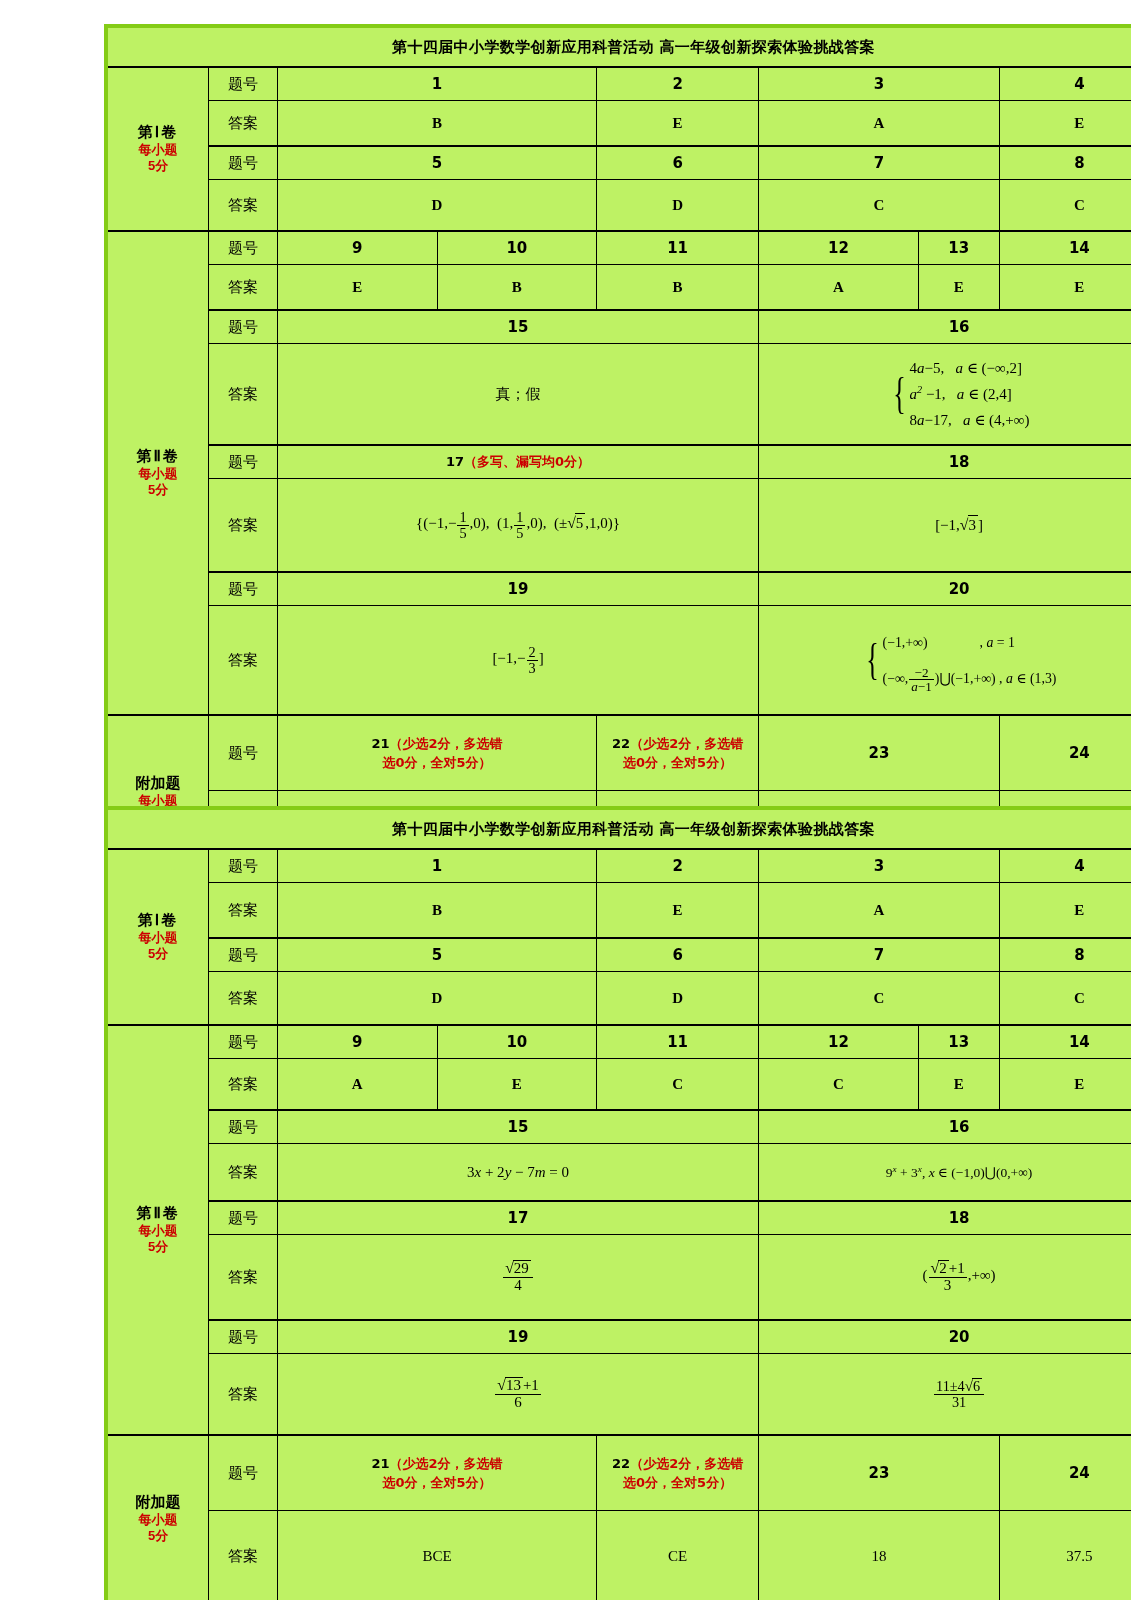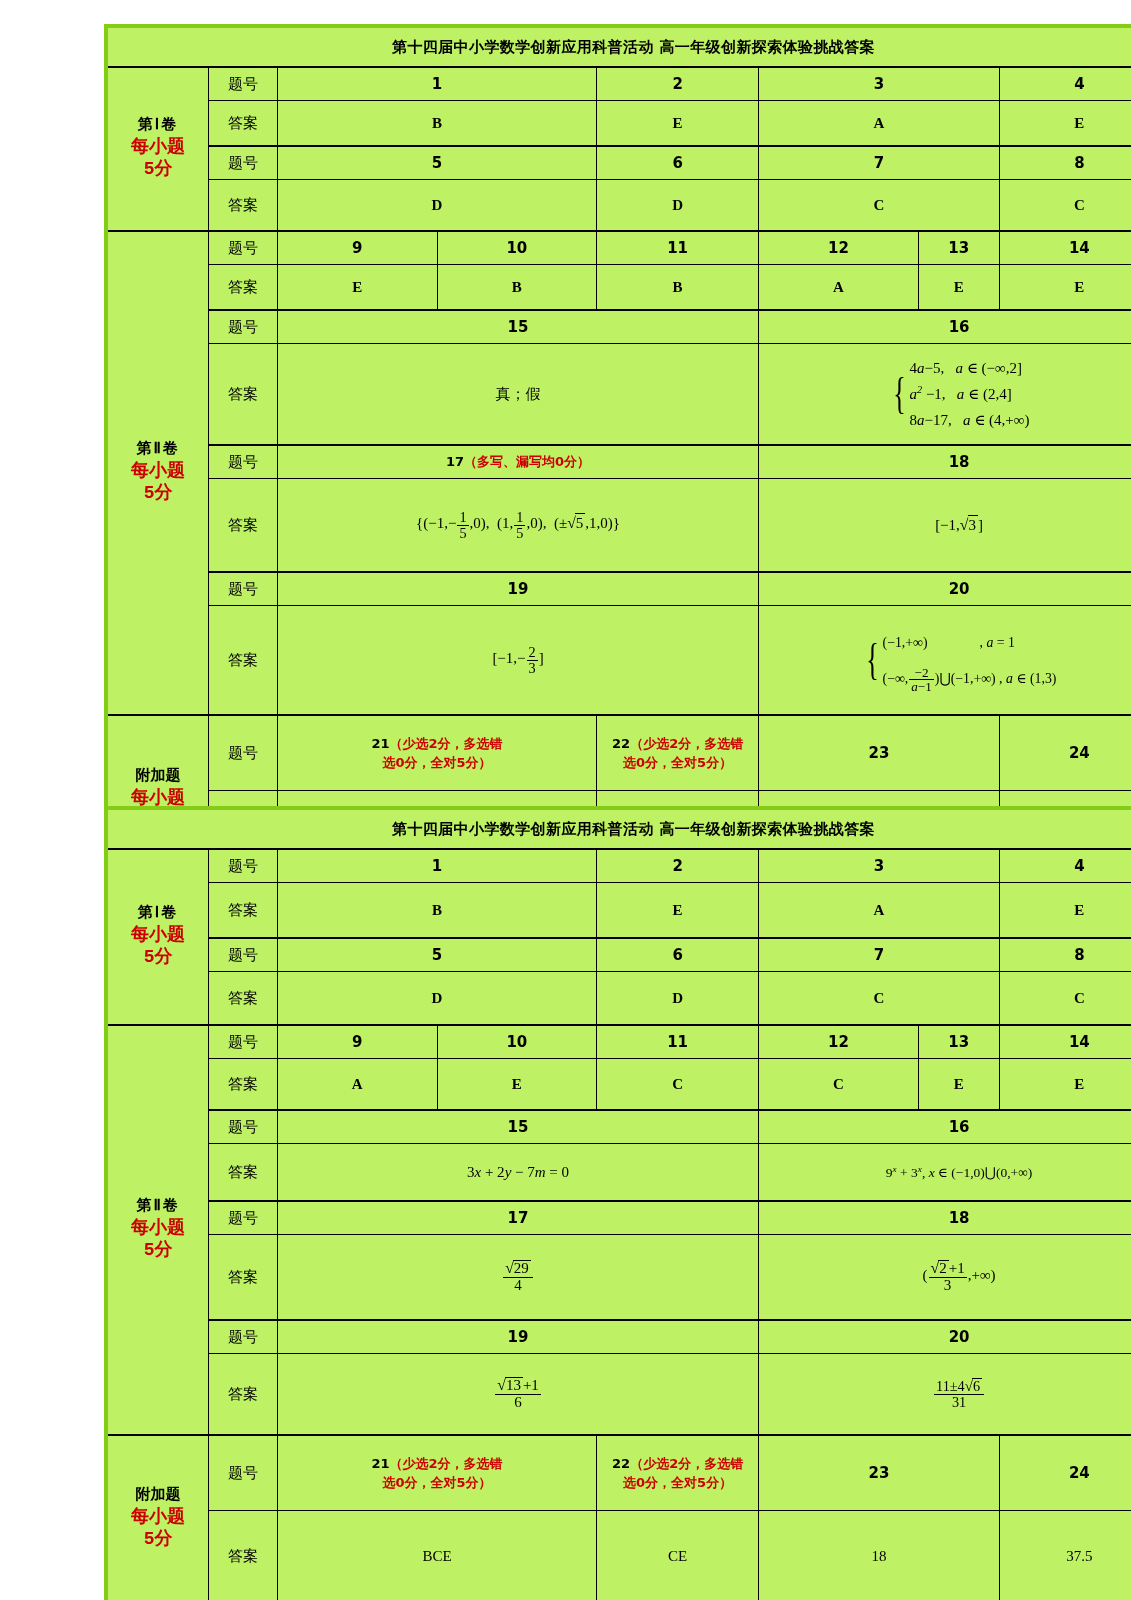--- a/index.html
+++ b/index.html
@@ -57,28 +57,28 @@
     letter-spacing: 0.4px;
     height: 34px;
     border-left: none !important;
     border-right: none !important;
     border-top: none !important;
   }
 
   
   .sect {
     width: 82px;
-    font-family: Liberation Mono, monospace;
+    font-family: Liberation Sans, sans-serif;
     font-weight: bold;
     font-size: 15px;
     line-height: 1.75;
     border-left: none !important;
   }
   .sect .big { color: #000; display: block; letter-spacing: 2px; }
-  .sect .red { color: #cc0000; display: block; font-size: 18px; }
+  .sect .red { color: #cc0000; display: block; font-size: 13px; }
 
   
   .rh {
     width: 56px;
     font-family: "DejaVu Sans", "Liberation Sans", sans-serif;
     font-weight: normal;
     font-size: 15px;
   }
 
   .qnum {

